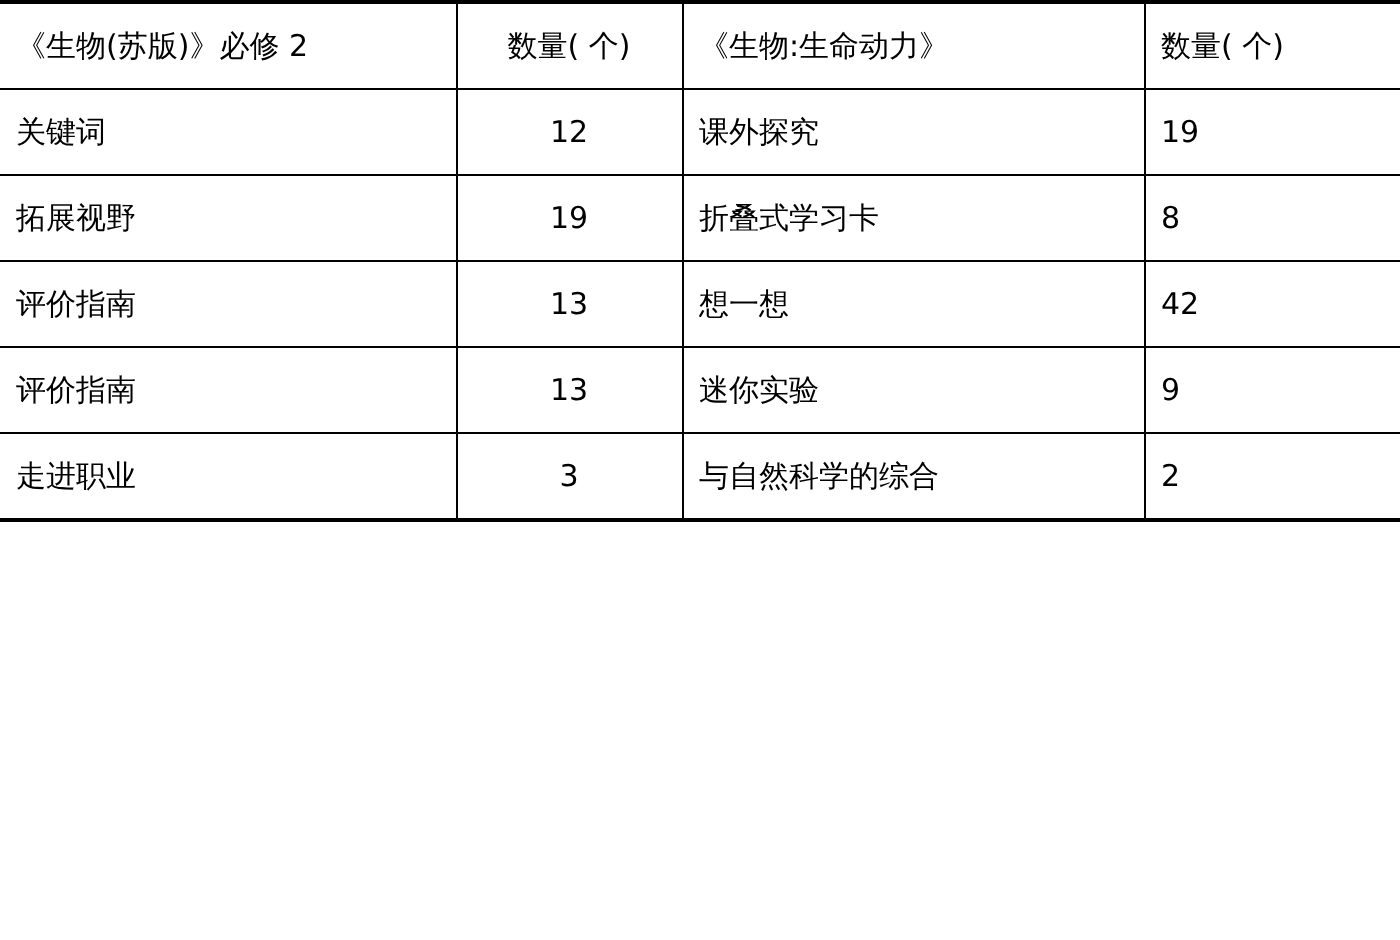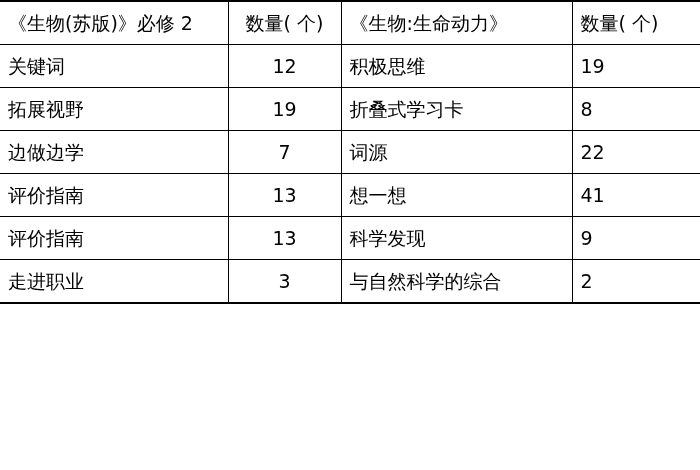--- a/index.html
+++ b/index.html
@@ -27,21 +27,21 @@
   #comparison-table col.c2 { width: 231px; }
   #comparison-table col.c3 { width: 128px; }
 
   #comparison-table td,
   #comparison-table th {
     border: 1px solid #000;
     border-top: 1px solid #000;
     border-bottom: 1px solid #000;
     height: 42px;
     padding: 0 8px;
-    font-size: 19px;
+    font-size: 15px;
     font-weight: normal;
     line-height: 1.1;
     vertical-align: middle;
     white-space: nowrap;
     overflow: hidden;
   }
   #comparison-table tr:first-child td {
     border-top: none;
   }
   #comparison-table td:first-child {
@@ -73,45 +73,39 @@
   <tbody>
     <tr>
       <td class="hdr txt-left">《生物(苏版)》必修 2</td>
       <td class="hdr txt-center">数量( 个)</td>
       <td class="hdr txt-left">《生物:生命动力》</td>
       <td class="hdr txt-left">数量( 个)</td>
     </tr>
     <tr>
       <td class="txt-left">关键词</td>
       <td class="txt-center">12</td>
-      <td class="txt-left">积极思维</td>
+      <td class="txt-left">课外探究</td>
       <td class="num-left">19</td>
     </tr>
     <tr>
       <td class="txt-left">拓展视野</td>
       <td class="txt-center">19</td>
       <td class="txt-left">折叠式学习卡</td>
       <td class="num-left">8</td>
     </tr>
     <tr>
-      <td class="txt-left">边做边学</td>
-      <td class="txt-center">7</td>
-      <td class="txt-left">词源</td>
-      <td class="num-left">22</td>
+      <td class="txt-left">评价指南</td>
+      <td class="txt-center">13</td>
+      <td class="txt-left">想一想</td>
+      <td class="num-left">42</td>
     </tr>
     <tr>
       <td class="txt-left">评价指南</td>
       <td class="txt-center">13</td>
-      <td class="txt-left">想一想</td>
-      <td class="num-left">41</td>
-    </tr>
-    <tr>
-      <td class="txt-left">评价指南</td>
-      <td class="txt-center">13</td>
-      <td class="txt-left">科学发现</td>
+      <td class="txt-left">迷你实验</td>
       <td class="num-left">9</td>
     </tr>
     <tr>
       <td class="txt-left">走进职业</td>
       <td class="txt-center">3</td>
       <td class="txt-left">与自然科学的综合</td>
       <td class="num-left">2</td>
     </tr>
 
   </tbody>

